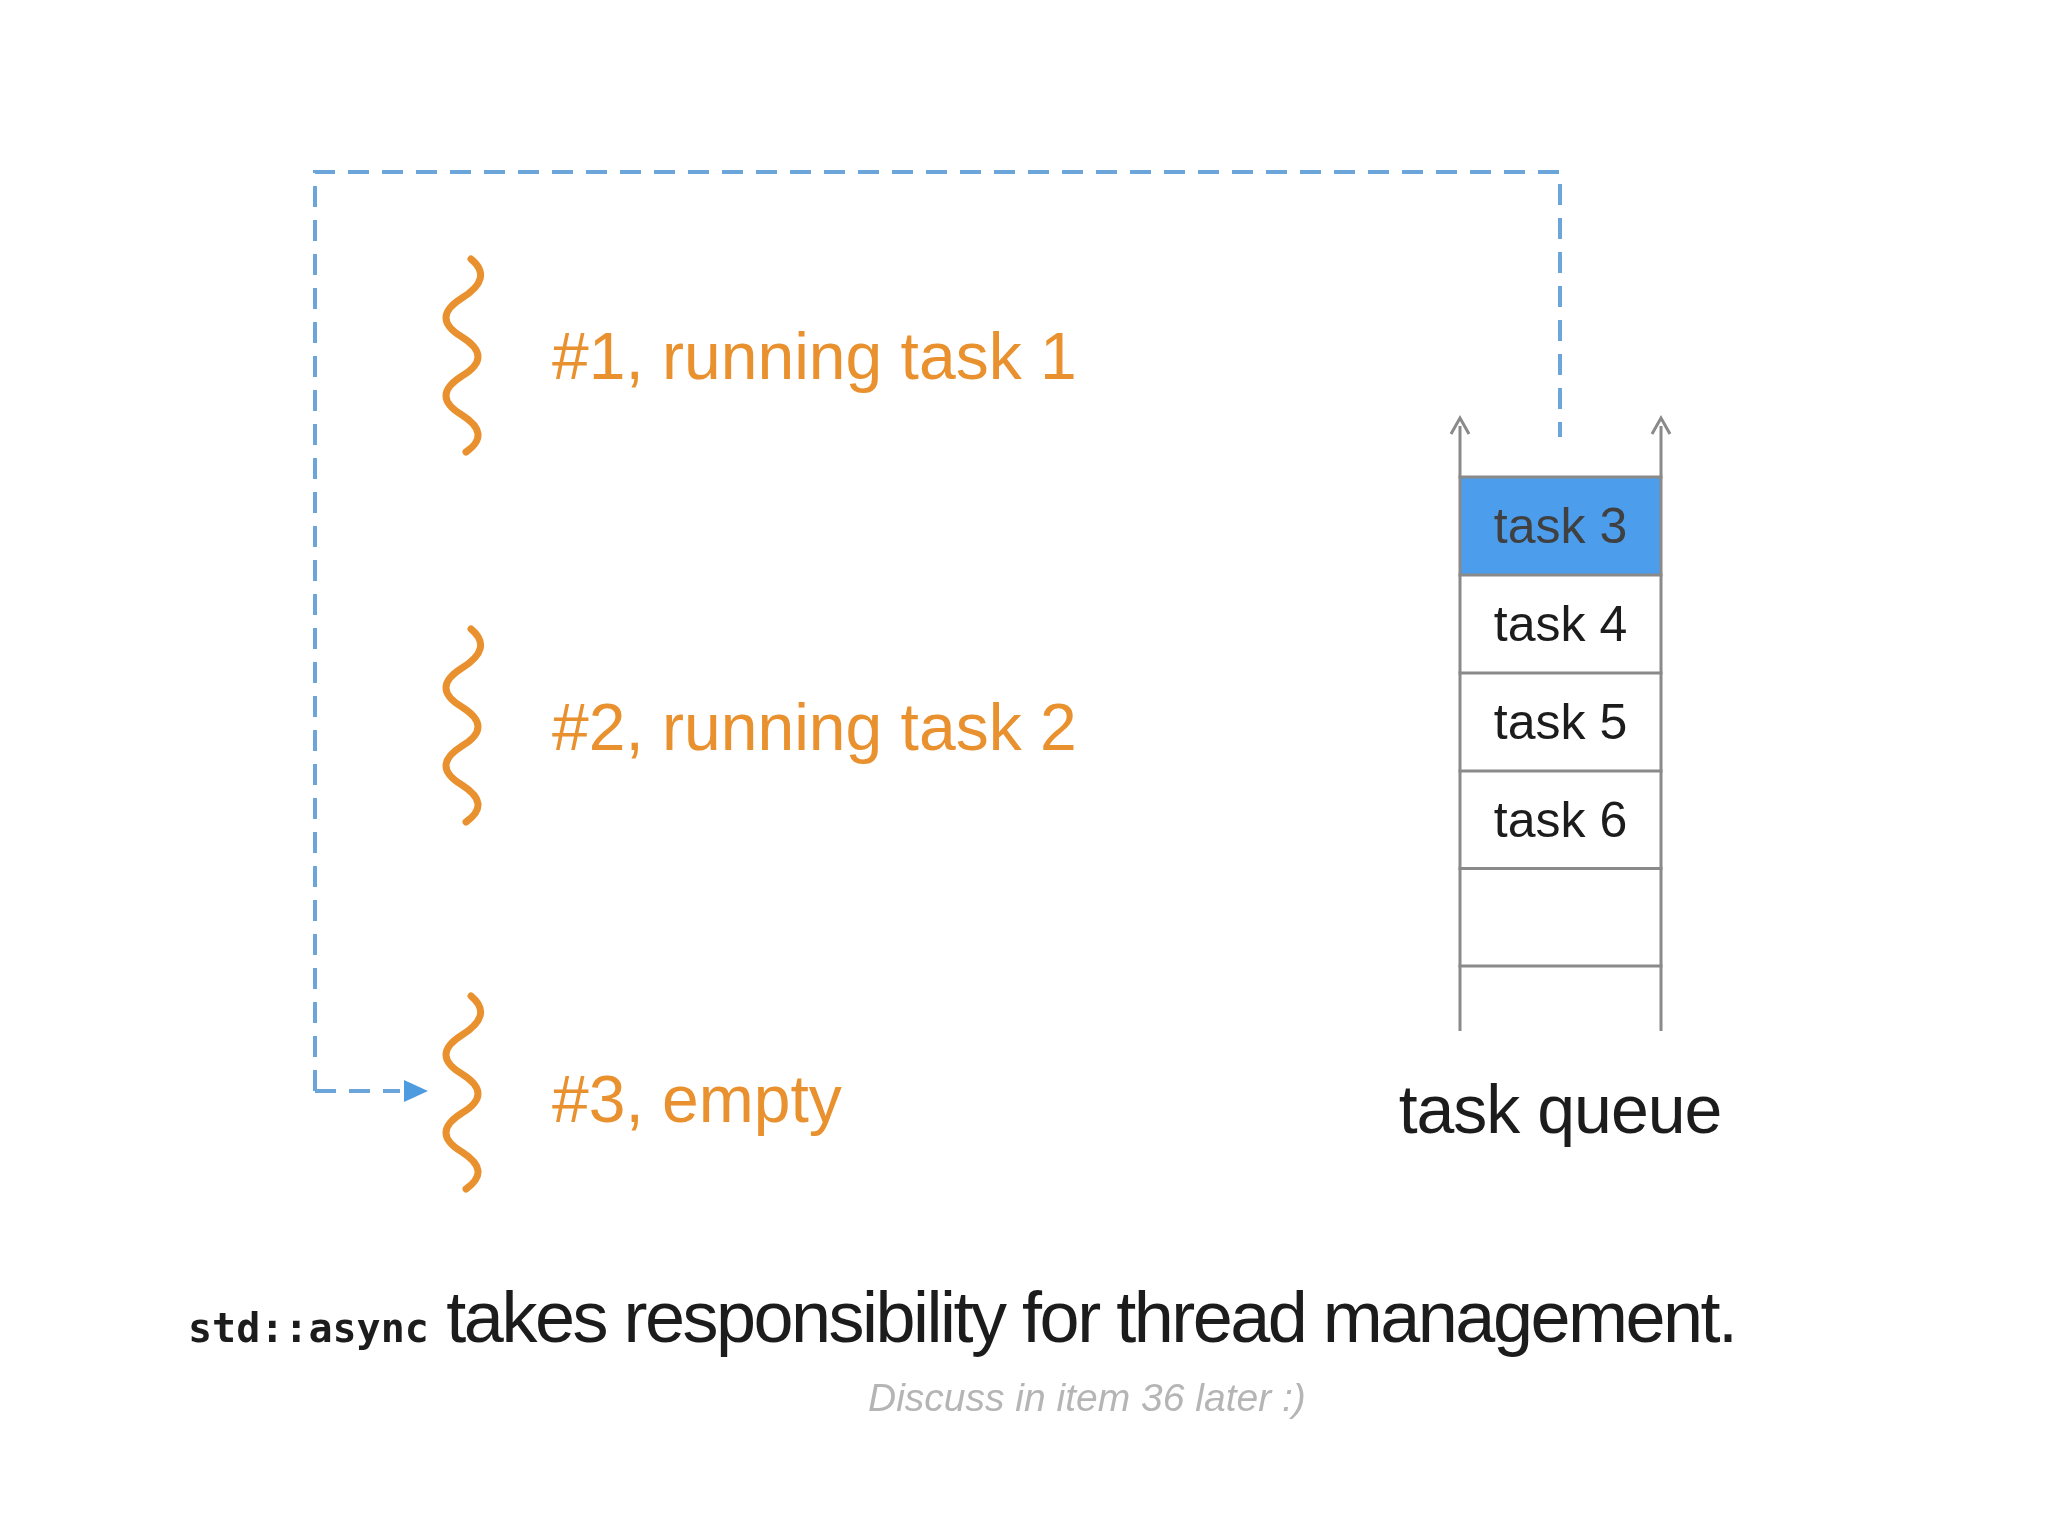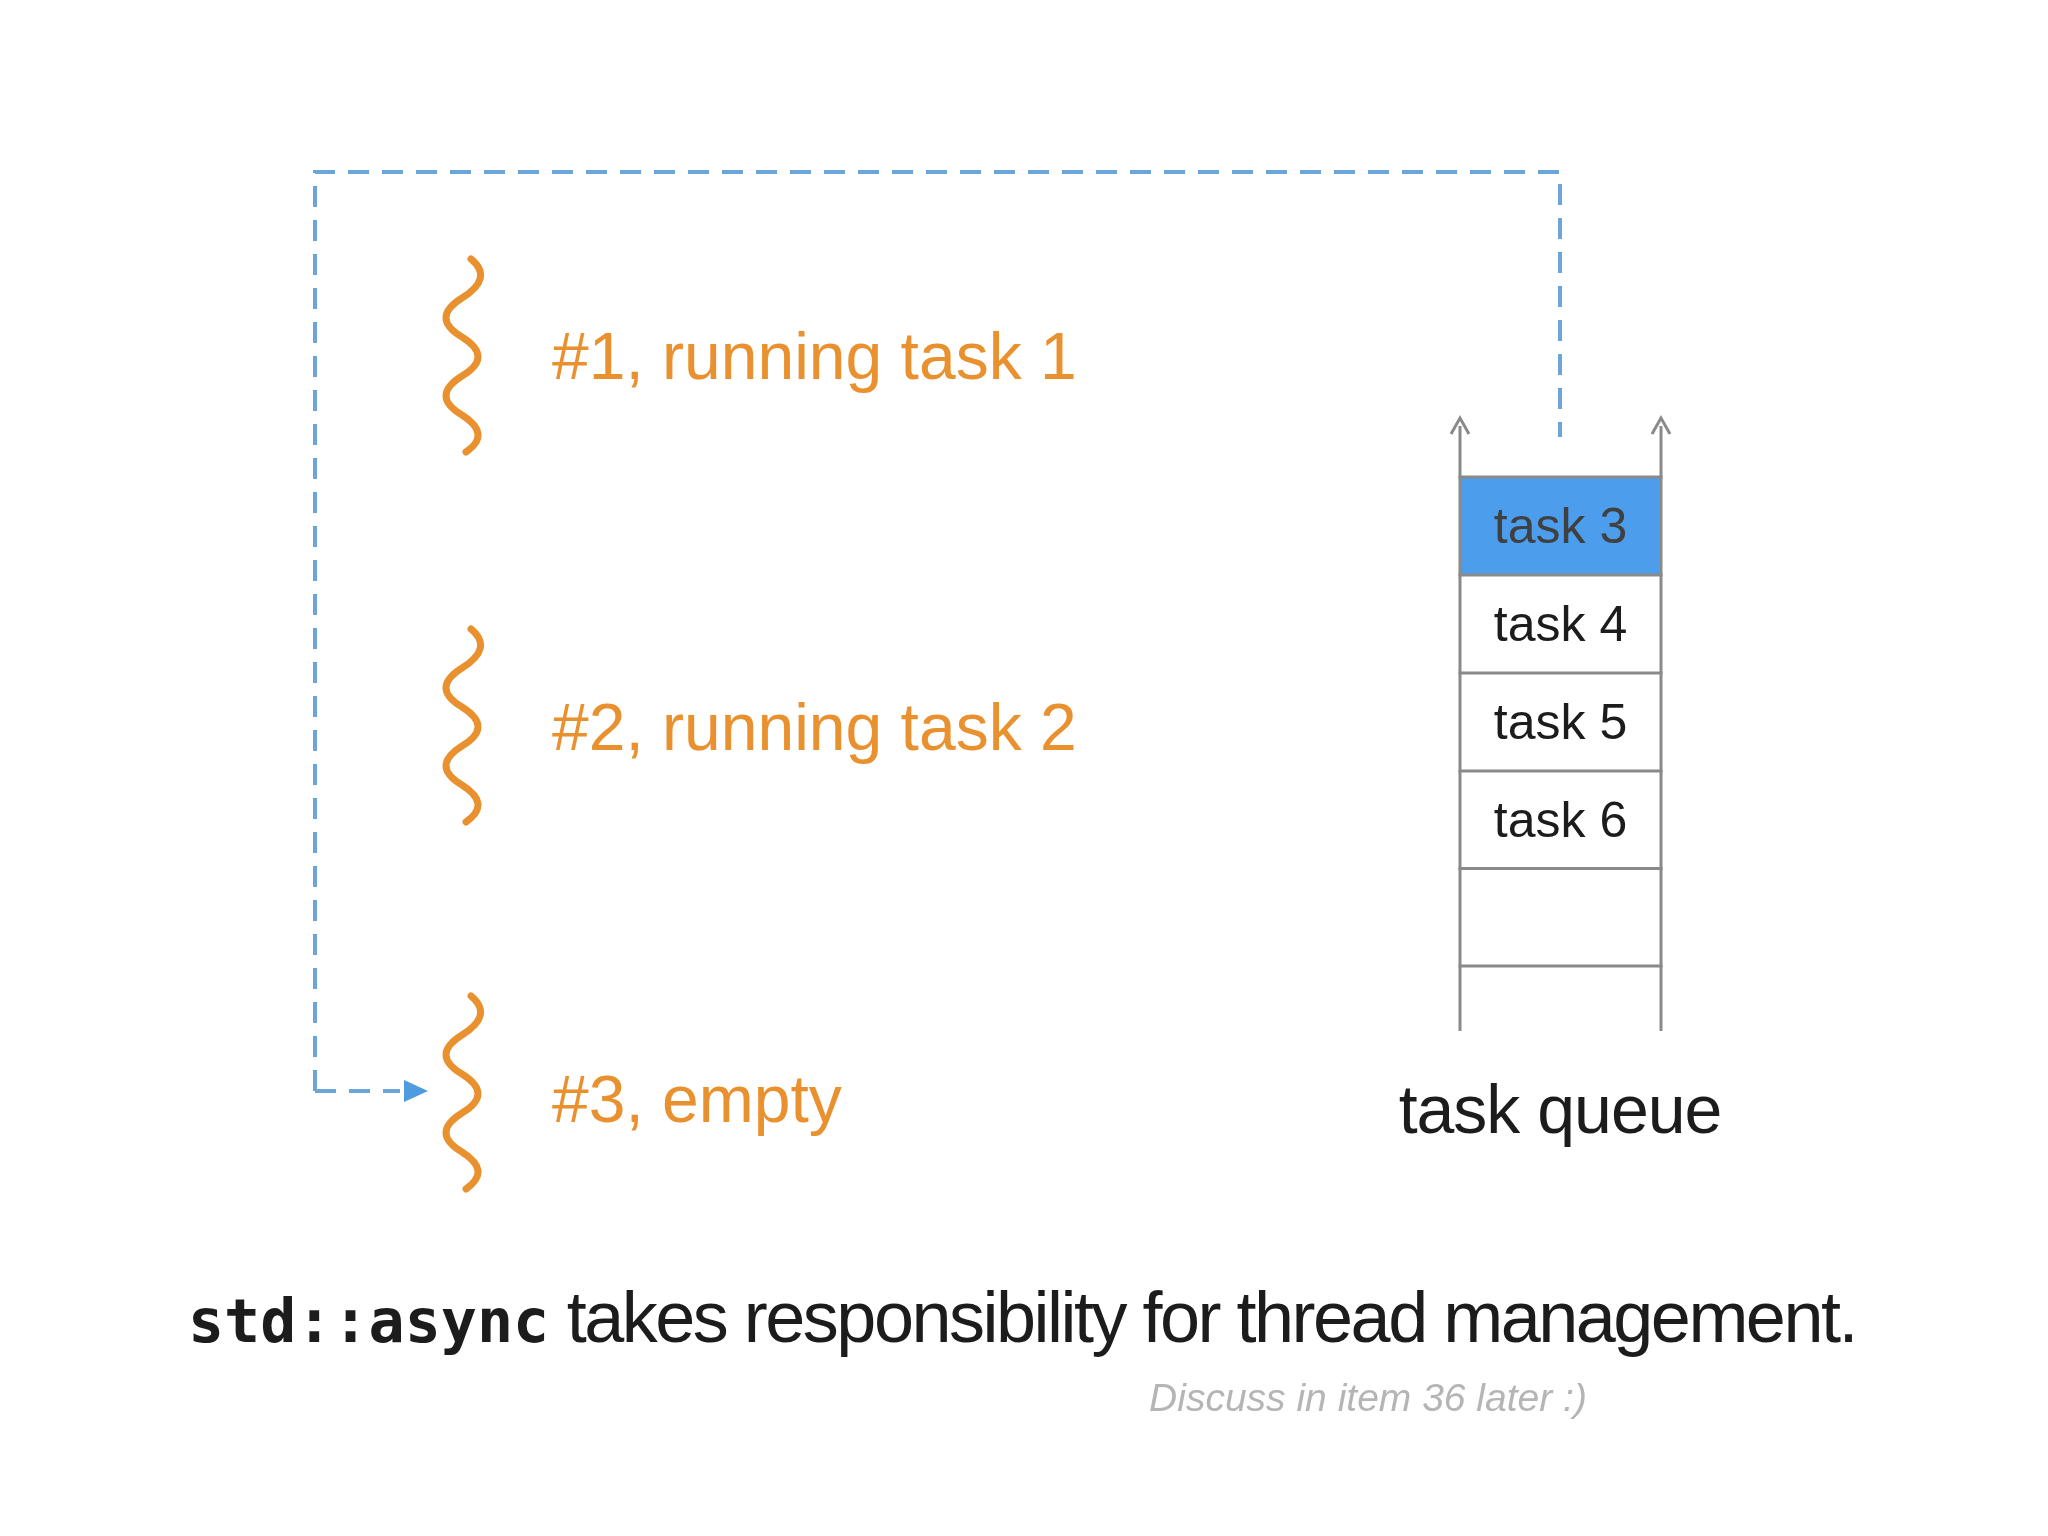--- a/index.html
+++ b/index.html
@@ -29,28 +29,28 @@
     left:1360px;width:400px;height:90px;line-height:90px;top:1064px;
     text-align:center;font-size:68px;font-weight:300;letter-spacing:-1px;
     color:var(--text,#1c1c1c);white-space:nowrap;
   }
   .caption-line{
     left:188px;top:1272px;height:90px;line-height:90px;
     white-space:nowrap;color:var(--text,#1c1c1c);
   }
   .caption-code{
     font-family:"DejaVu Sans Mono","Liberation Mono",monospace;
-    font-size:60px;font-weight:700;letter-spacing:0px;
+    font-size:40px;font-weight:700;letter-spacing:0px;
   }
   .caption-text{
     font-size:72px;font-weight:300;letter-spacing:-2.5px;
   }
   .side-note{
     left:868px;width:1000px;top:1373px;height:50px;line-height:50px;
-    text-align:center;font-style:italic;font-size:39px;font-weight:300;
+    text-align:left;font-style:italic;font-size:39px;font-weight:300;
     color:var(--muted,#b5b5b5);white-space:nowrap;
   }
 </style>
 </head>
 <body>
 
 <div id="canvas" style="--orange: #e8912e; --blue_dash: #6ca5d9; --blue_arrow: #4e9be0; --blue_fill: #4c9eed; --gray_line: #8a8a8a; --text: #1c1c1c; --muted: #b5b5b5;">
 
   <svg id="linework" width="2048" height="1536" viewBox="0 0 2048 1536">
 

